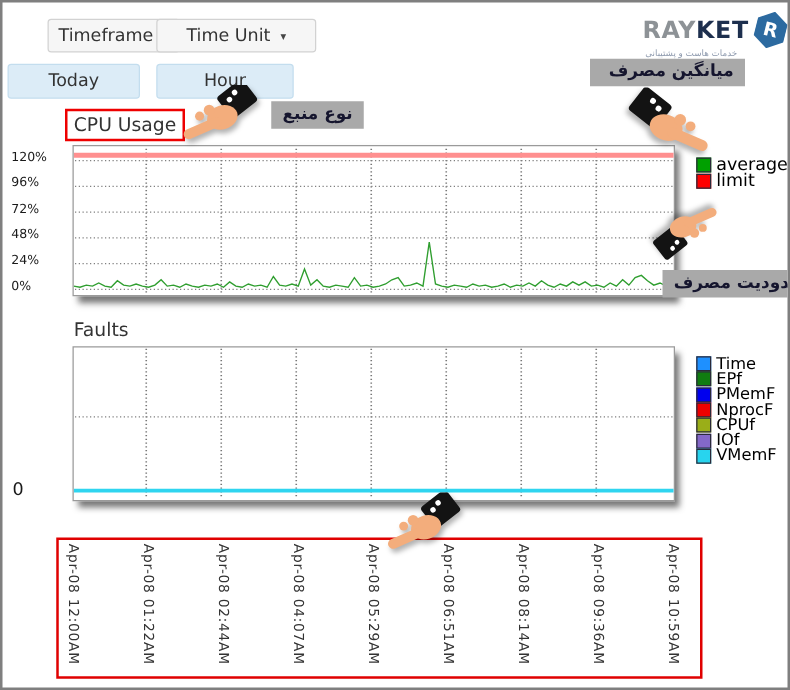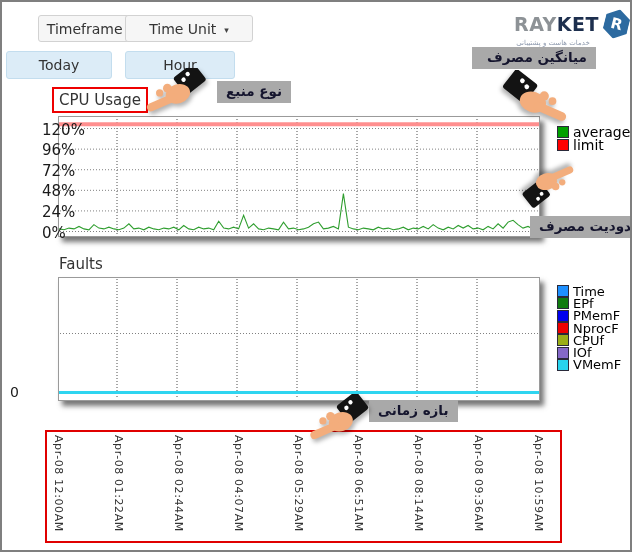--- a/index.html
+++ b/index.html
@@ -28,21 +28,21 @@
     transform:rotate(14deg);display:flex;align-items:center;justify-content:center;
     color:#fff;font-weight:bold;font-size:15px;}
   .logo-sub{font-size:7px;color:#8d99ad;direction:rtl;text-align:center;margin:0 26px 0 0;}
   
   #cpu-title{position:absolute;left:50px;top:85px;min-width:84px;height:26px;
     border:2px solid #ee0000;display:flex;align-items:center;justify-content:center;
     font-size:15px;color:#333;box-sizing:border-box;padding:0 5px;background:#fff;}
   #faults-title{position:absolute;left:57px;top:253px;font-size:15px;color:#333;}
   #no-faults{position:absolute;left:57px;top:323px;width:380px;text-align:center;
     font-size:14px;color:#333;z-index:3;}
-  .ytick{position:absolute;left:7px;font-size:15px;color:#1a1a1a;margin-left:33px;}
+  .ytick{position:absolute;left:7px;font-size:10px;color:#1a1a1a;}
   #faults-zero{position:absolute;left:8px;top:382px;font-size:14px;color:#1a1a1a;}
   
   .plot{position:absolute;left:56px;width:482px;border:1px solid #9a9a9a;background:#fff;
     box-sizing:border-box;box-shadow:4px 5px 5px rgba(85,85,85,.8);}
   #cpu-plot{top:114px;height:121px;}
   #faults-plot{top:275px;height:124px;}
   .plot svg{display:block;}
   
   .legend{position:absolute;left:555px;z-index:4;}
   #cpu-legend{top:123px;}
@@ -193,21 +193,20 @@
       <span class="xlabel" style="left: 302.5px;">Apr-08 05:29AM</span>
       <span class="xlabel" style="left: 362.5px;">Apr-08 06:51AM</span>
       <span class="xlabel" style="left: 422.5px;">Apr-08 08:14AM</span>
       <span class="xlabel" style="left: 482.5px;">Apr-08 09:36AM</span>
       <span class="xlabel" style="left: 542.5px;">Apr-08 10:59AM</span>
     </div>
 
   <div class="anno" id="anno-type">نوع منبع</div>
   <div class="anno" id="anno-avg">میانگین مصرف</div>
   <div class="anno" id="anno-limit">محدودیت مصرف</div>
-  <div class="anno" id="anno-range">بازه زمانی</div>
 
   <svg class="hand" id="hand1" viewBox="0 0 70 48">
     <g transform="rotate(-38 52 16)">
       <rect x="40" y="0" width="27" height="23" rx="3" fill="#131313"></rect>
       <circle cx="48" cy="8" r="2.3" fill="#fff"></circle>
       <circle cx="55" cy="6" r="2.3" fill="#fff"></circle>
     </g>
     <ellipse cx="38" cy="27" rx="13" ry="10" fill="#f3ad7c" transform="rotate(-18 38 27)"></ellipse>
     <circle cx="27" cy="21" r="4.5" fill="#f3ad7c"></circle>
     <circle cx="19" cy="26" r="3.8" fill="#f3ad7c"></circle>

